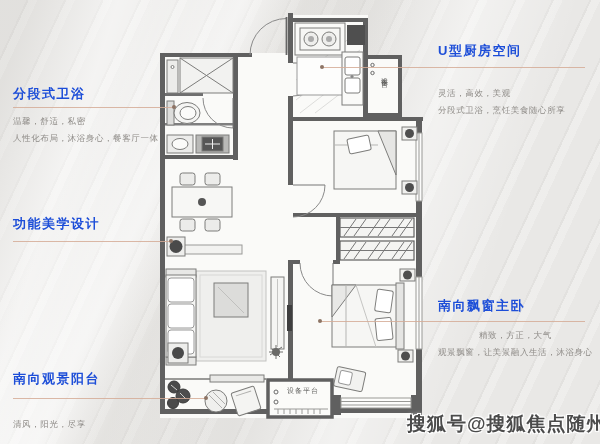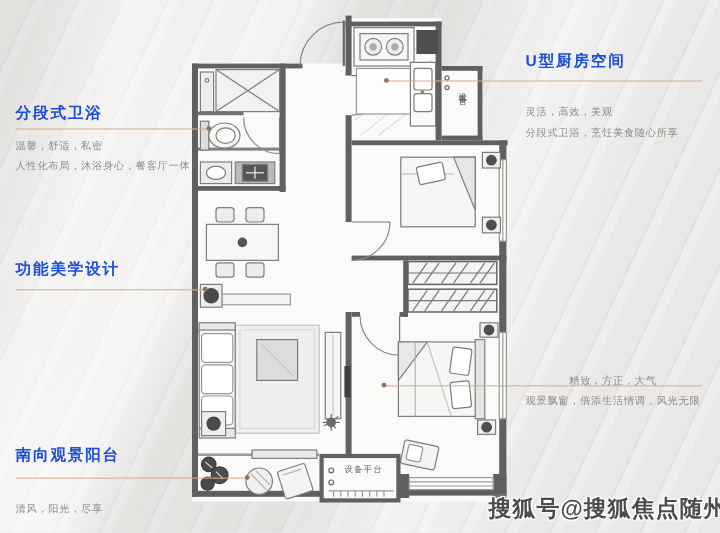--- a/index.html
+++ b/index.html
@@ -294,19 +294,20 @@
 
 <div class="anno" style="left:438px;top:42px;">
   <div class="anno-title">U型厨房空间</div>
   <div class="anno-body" style="margin-top:25px;">
     <div>灵活，高效，美观</div>
     <div>分段式卫浴，烹饪美食随心所享</div>
   </div>
 </div>
 
 <div class="anno" style="left:438px;top:297px;">
+  <div class="anno-title">南向飘窗主卧</div>
   <div class="anno-body" style="margin-top:12px;text-align:center;">
     <div>精致，方正，大气</div>
-    <div>观景飘窗，倍添生活情调，风光无限</div>
+    <div>观景飘窗，让美景融入生活，沐浴身心</div>
   </div>
 </div>
 
 <div class="watermark">搜狐号@搜狐焦点随州站</div>
 
 </body></html>

